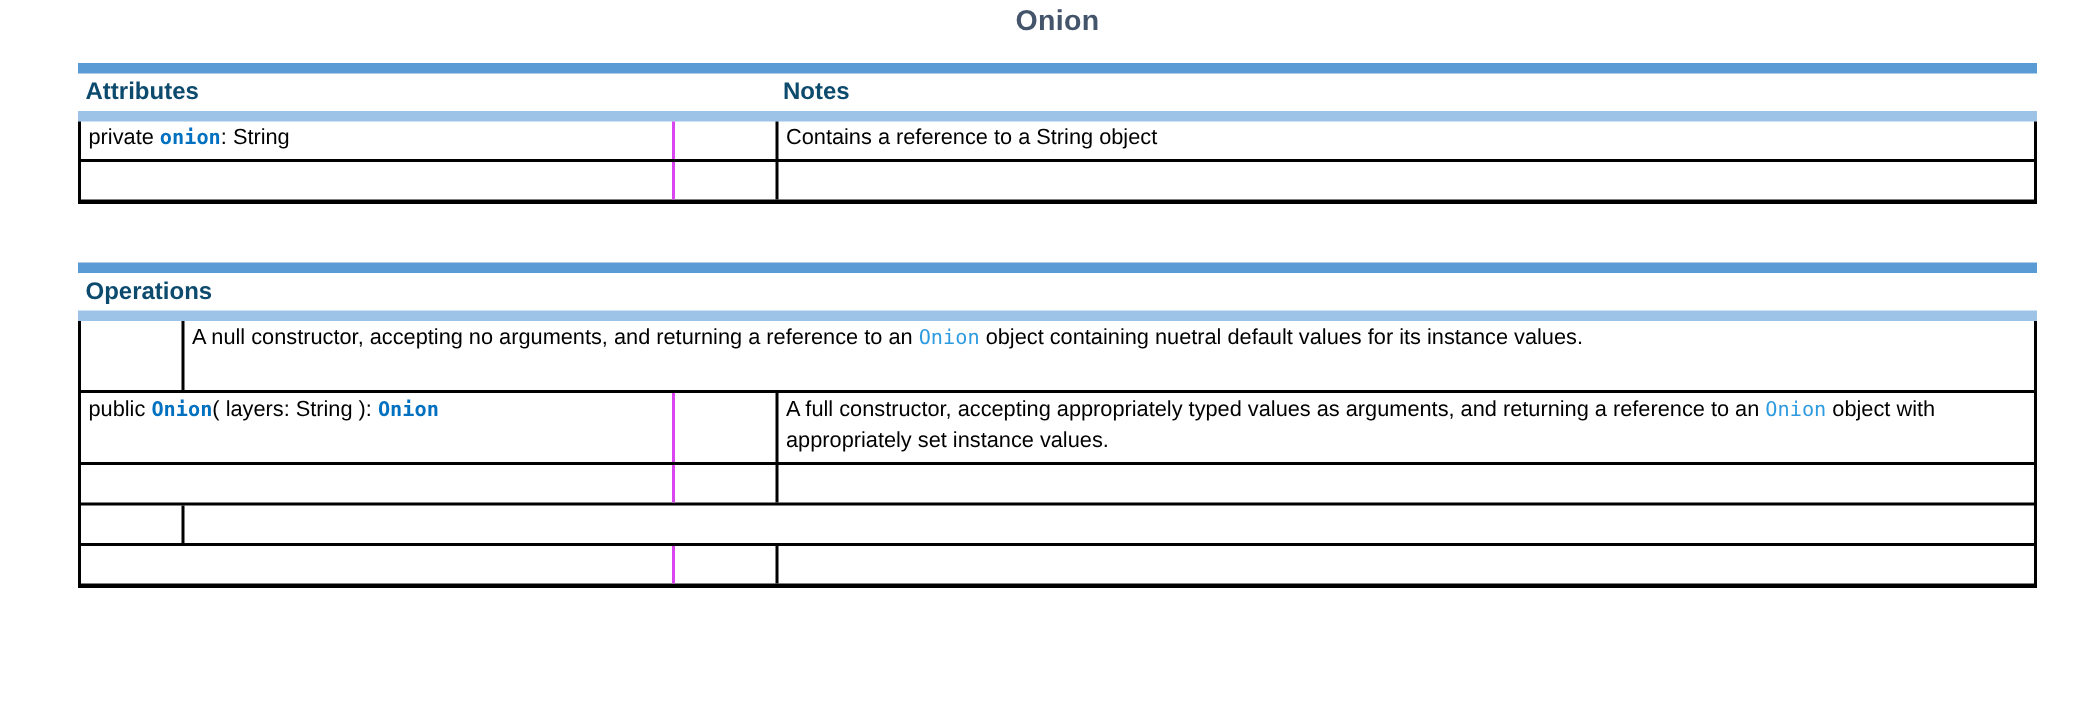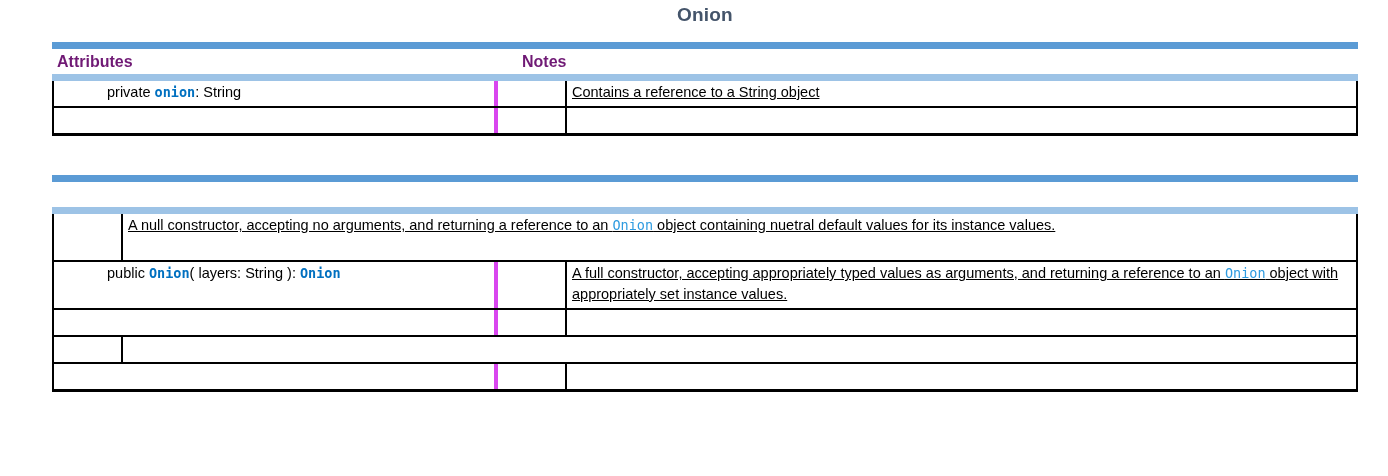--- a/index.html
+++ b/index.html
@@ -53,21 +53,21 @@
   }
 
   .hdr-row {
     display: flex;
     height: 25px;
     align-items: center;
   }
   .hdr-cell {
     font-size: 16px;
     font-weight: bold;
-    color: #701a75;
+    color: #0c4a6e;
     padding-left: 5px;
     box-sizing: border-box;
     white-space: nowrap;
   }
   .col-a   { width: 396px; flex: 0 0 396px; }
   .col-mid { width: 69px;  flex: 0 0 69px; }
   .col-b   { flex: 1 1 auto; }
 
   .grid {
     border-left: 2px solid #000000;
@@ -82,23 +82,23 @@
   .row:last-child { border-bottom: none; }
 
   .cell {
     box-sizing: border-box;
     padding: 1px 4px 2px 5px;
     font-size: 14.5px;
     line-height: 21px;
     color: #000000;
     overflow: hidden;
   }
-  .cell.c-a   { width: 396px; flex: 0 0 396px; border-right: 4px solid #d946ef; margin-left: 48px; }
+  .cell.c-a   { width: 396px; flex: 0 0 396px; border-right: 2px solid #d946ef; }
   .cell.c-mid { width: 69px;  flex: 0 0 69px;  border-right: 2px solid #000000; }
-  .cell.c-b   { flex: 1 1 auto; text-decoration: underline; }
+  .cell.c-b   { flex: 1 1 auto; }
 
   .h1line { height: 25px; }
   .h2line { height: 46px; }
 
   .code {
     font-family: "DejaVu Sans Mono", monospace;
     font-weight: bold;
     font-size: 13.5px;
     color: #0070C0;
   }
@@ -139,20 +139,21 @@
           <div class="cell c-b h1line"></div>
         </div>
       </div>
   </div>
 
   <div class="tbl-block" id="operations-block">
 
     <div class="hdr-rule-top"></div>
 
     <div class="hdr-row">
+      <div class="hdr-cell col-a">Operations</div>
       <div class="hdr-cell col-mid"></div>
     </div>
 
     <div class="hdr-rule-bottom"></div>
 
     <div class="grid" id="operations-grid">
         <div class="row">
           <div class="cell c-mid h2line"></div>
           <div class="cell c-b h2line"><span>A null constructor, accepting no arguments, and returning a reference to an </span><span class="code-inline">Onion</span><span> object containing nuetral default values for its instance values.</span></div>
         </div>

